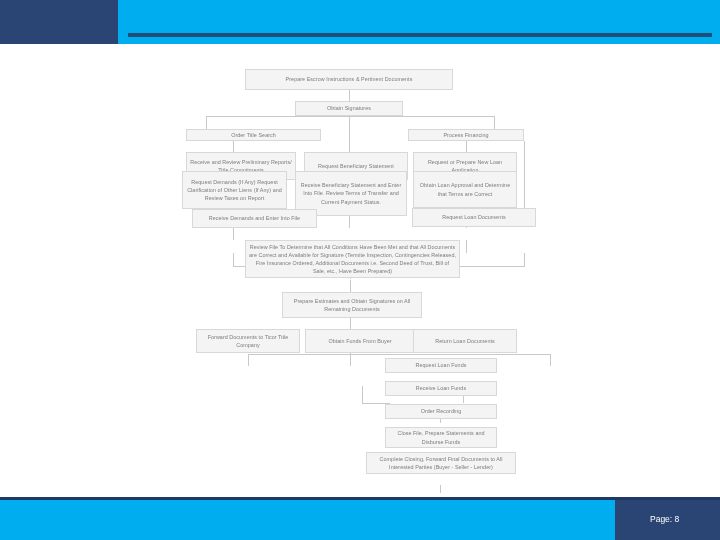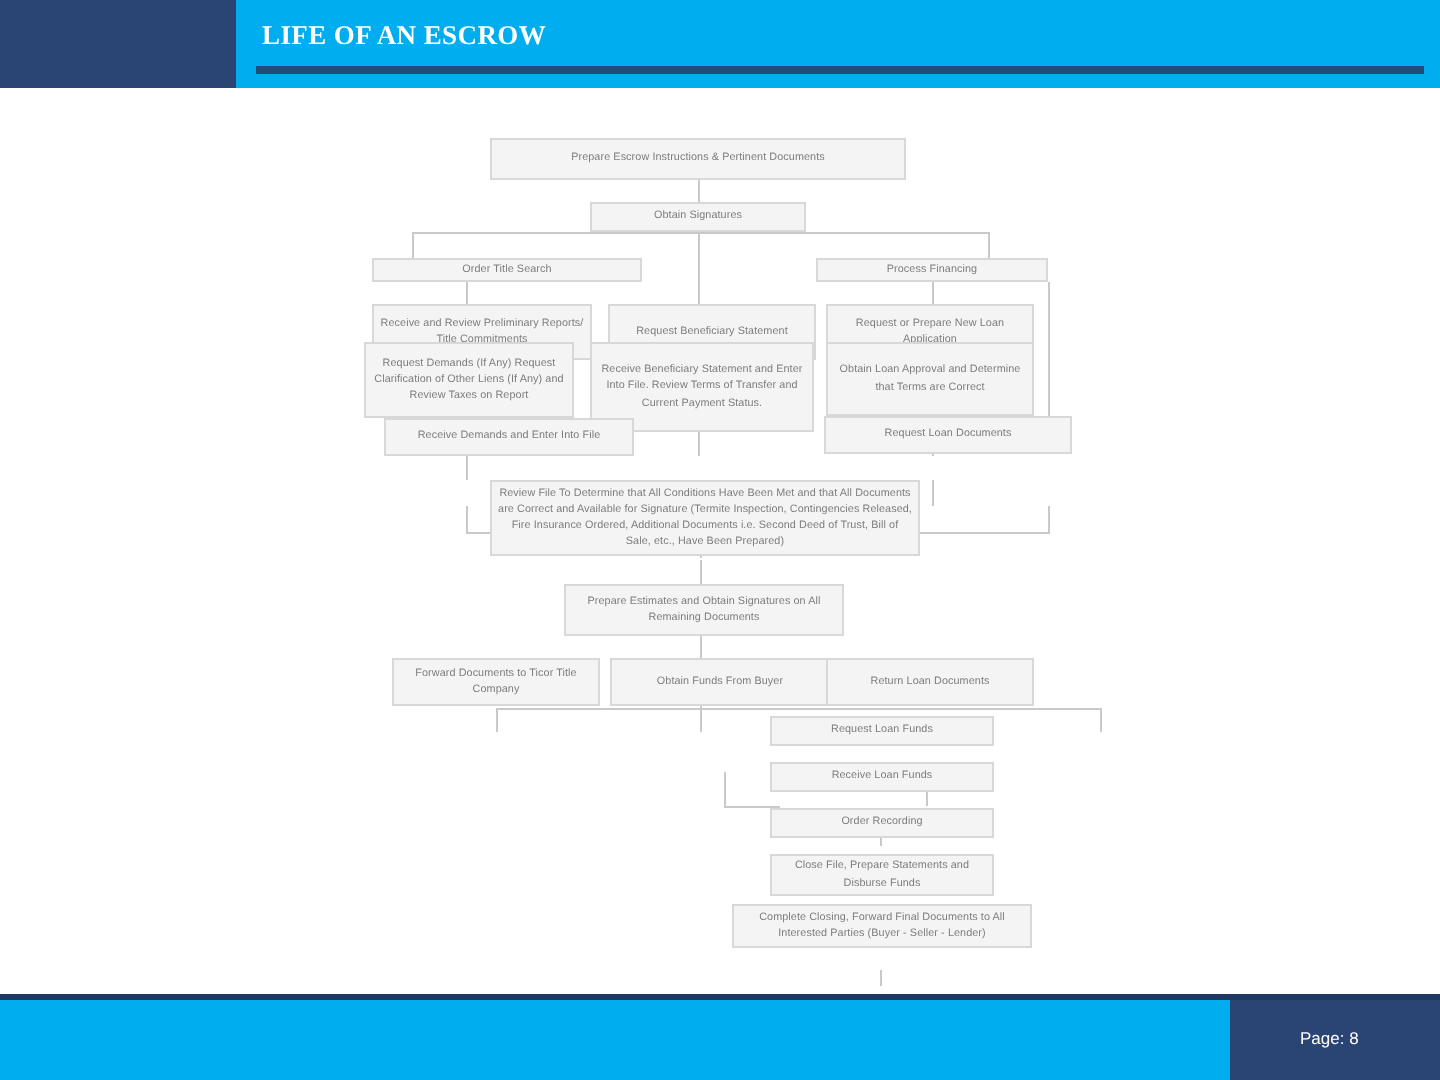--- a/index.html
+++ b/index.html
@@ -97,21 +97,20 @@
   .fc-line {
     position: absolute;
     background: #C9C9C9;
   }
 </style>
 </head>
 <body>
 
 <div id="header-bar">
   <div id="header-navy-block"></div>
-  <div id="header-title">LIFE OF AN ESCROW</div>
   <div id="header-underline"></div>
 </div>
 
 <div id="flowchart">
 
   <div class="fc-line" style="left:349px; top:46px;  width:1px;  height:11px;"></div>
   <div class="fc-line" style="left:206px; top:72px;  width:288px;height:1px;"></div>
   <div class="fc-line" style="left:206px; top:72px;  width:1px;  height:13px;"></div>
   <div class="fc-line" style="left:349px; top:72px;  width:1px;  height:13px;"></div>
   <div class="fc-line" style="left:494px; top:72px;  width:1px;  height:13px;"></div>

